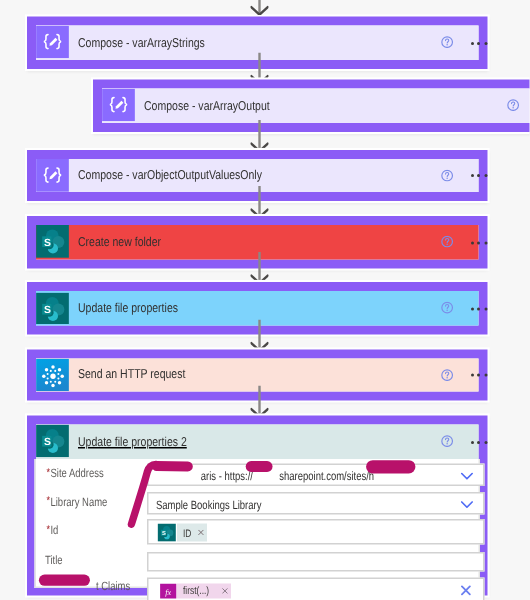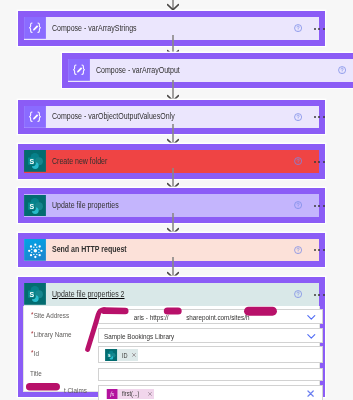--- a/index.html
+++ b/index.html
@@ -192,21 +192,21 @@
         </span>
       </div>
     </div>
     <div class="conn" style="top: 168.2px;">
       <svg width="12" height="21" viewBox="0 0 12 21">
      <path d="M6 0 L6 21" stroke="#8a8886" stroke-width="1.6"></path>
      <path d="M0.5 15.70 L6 20.8 L11.5 15.70" fill="none" stroke="#4a4846" stroke-width="1.6" stroke-linecap="round" stroke-linejoin="round"></path>
    </svg>
     </div>
     <div class="card" style="top: 188.33px;">
-      <div class="hdr" style="background: #c4b5fd;">
+      <div class="hdr" style="background: #7dd3fc;">
         <span class="icon">
           <svg viewBox="0 0 32 32">
    <defs>
      <mask id="spm2">
        <rect width="32" height="32" fill="#000"></rect>
        <circle cx="16.4" cy="22.9" r="5.0" fill="#fff"></circle>
        <circle cx="12.7" cy="19.2" r="4.6" fill="#000"></circle>
      </mask>
    </defs>
    <rect width="32" height="32" fill="#036c70"></rect>
@@ -232,21 +232,21 @@
         </span>
       </div>
     </div>
     <div class="conn" style="top: 212.53px;">
       <svg width="12" height="21" viewBox="0 0 12 21">
      <path d="M6 0 L6 21" stroke="#8a8886" stroke-width="1.6"></path>
      <path d="M0.5 15.70 L6 20.8 L11.5 15.70" fill="none" stroke="#4a4846" stroke-width="1.6" stroke-linecap="round" stroke-linejoin="round"></path>
    </svg>
     </div>
     <div class="card" style="top: 232.67px;">
-      <div class="hdr" style="background: rgb(252, 225, 217); font-weight: bold;">
+      <div class="hdr" style="background: rgb(252, 225, 217);">
         <span class="icon">
           <svg viewBox="0 0 32 32">
    <defs>
               <linearGradient id="hg" x1="0" y1="0" x2="0.25" y2="1">
      <stop offset="0" stop-color="#00a3e6"></stop>
                 <stop offset="1" stop-color="#1b87cf"></stop>
    </linearGradient>
             </defs>
    <rect width="32" height="32" fill="url(#hg)"></rect>
    <circle cx="16.5" cy="17.4" r="2.6" fill="#fff"></circle>

